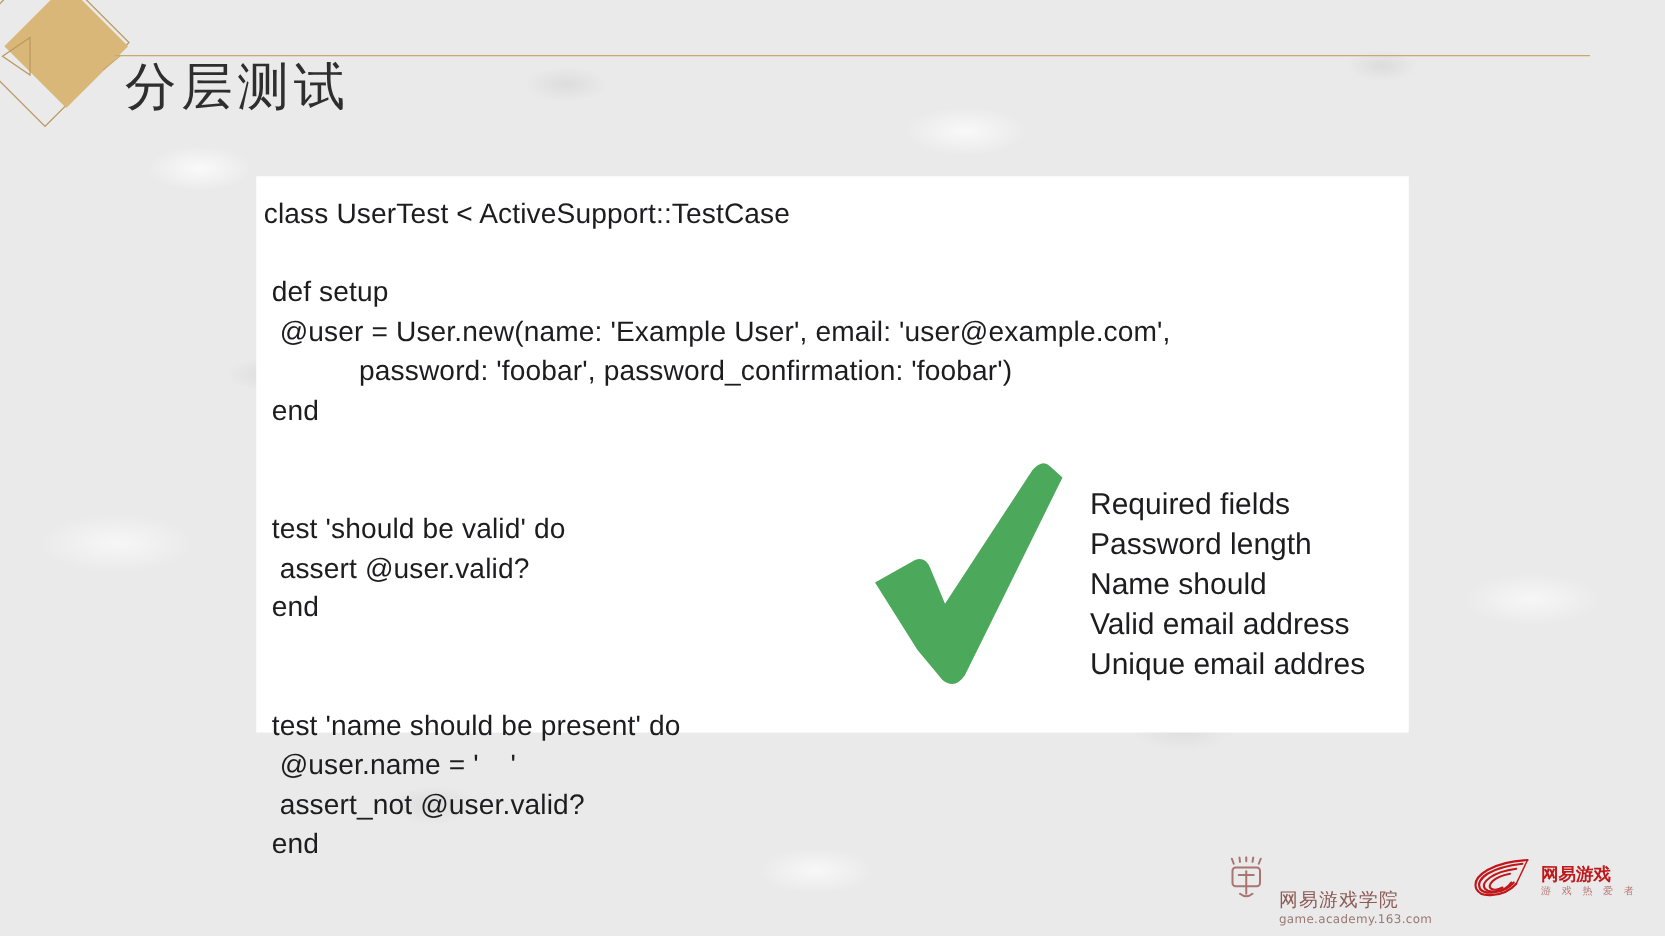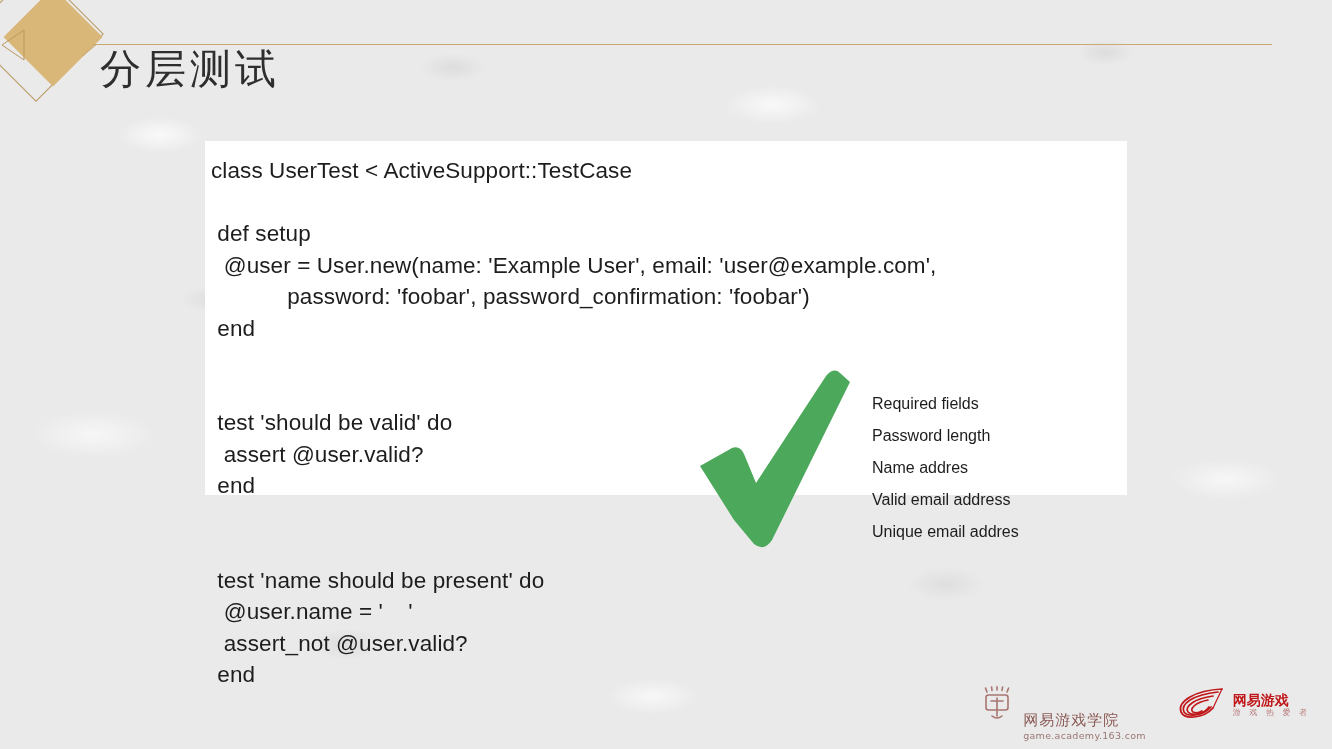--- a/index.html
+++ b/index.html
@@ -105,21 +105,21 @@
     line-height: 1.05;
     white-space: nowrap;
   }
 
   
   #code-panel {
     position: absolute;
     left: 205px;
     top: 141px;
     width: 922px;
-    height: 354px;
+    height: 445px;
     background: #ffffff;
   }
   #code-block {
     position: absolute;
     left: 6px;
     top: 14px;
     margin: 0;
     font-family: "Liberation Sans", sans-serif;
     font-size: 22.5px;
     line-height: 31.5px;
@@ -141,21 +141,21 @@
   #validation-list {
     position: absolute;
     left: 872px;
     top: 388px;
     list-style: none;
     margin: 0;
     padding: 0;
   }
   #validation-list li {
     font-family: "Liberation Sans", sans-serif;
-    font-size: 16px;
+    font-size: 24px;
     line-height: 32px;
     color: #1d1d1f;
     white-space: nowrap;
   }
 
   
   #footer-logos {
     position: absolute;
     right: 22px;
     bottom: 8px;
@@ -229,21 +229,21 @@
 
   <div id="checkmark">
     <svg width="162" height="180" viewBox="0 0 162 180">
       <path d="M6 96 L38 78 Q46 75 50 84 L62 113 L132 6 Q140 -3 146 3 L156 12 L78 170 Q70 182 60 174 L40 150 Z" fill="#4ca85b"></path>
     </svg>
   </div>
 
   <ul id="validation-list">
     <li>Required fields</li>
     <li>Password length</li>
-    <li>Name addres</li>
+    <li>Name should</li>
     <li>Valid email address</li>
     <li>Unique email addres</li>
   </ul>
 
   <div id="footer-logos">
 
     <div class="logo" id="logo-academy">
       <span>
         <svg width="34" height="34" viewBox="0 0 34 34">
           <g stroke="#a87570" stroke-width="1.6" fill="none" stroke-linecap="round">

